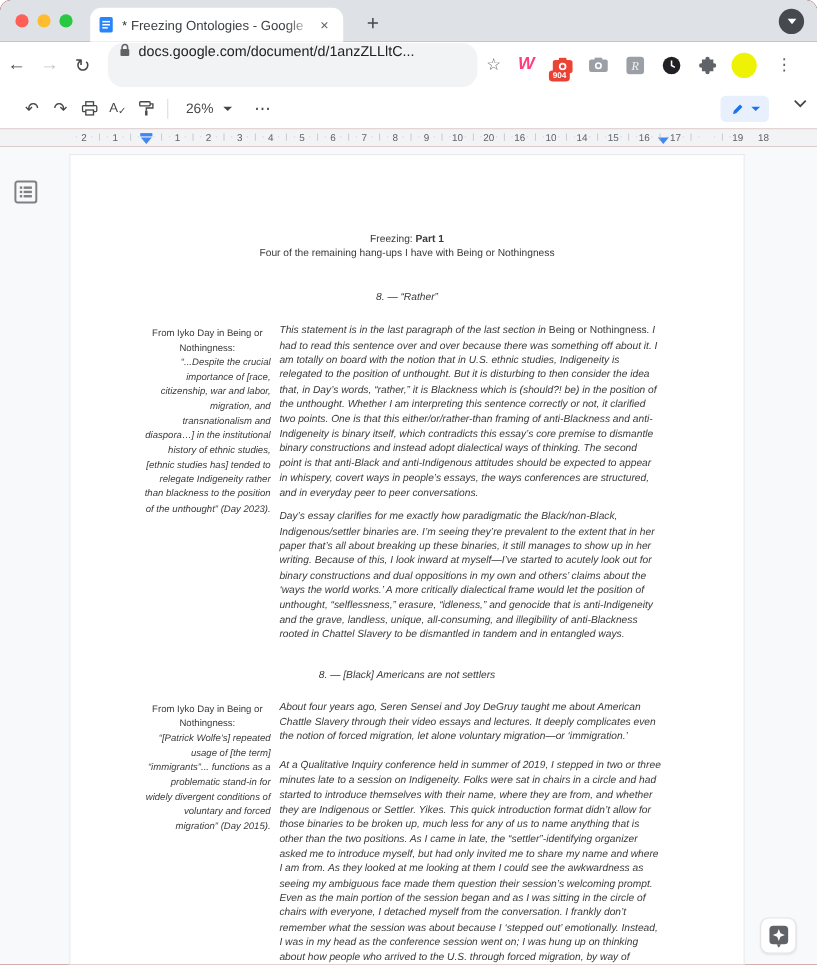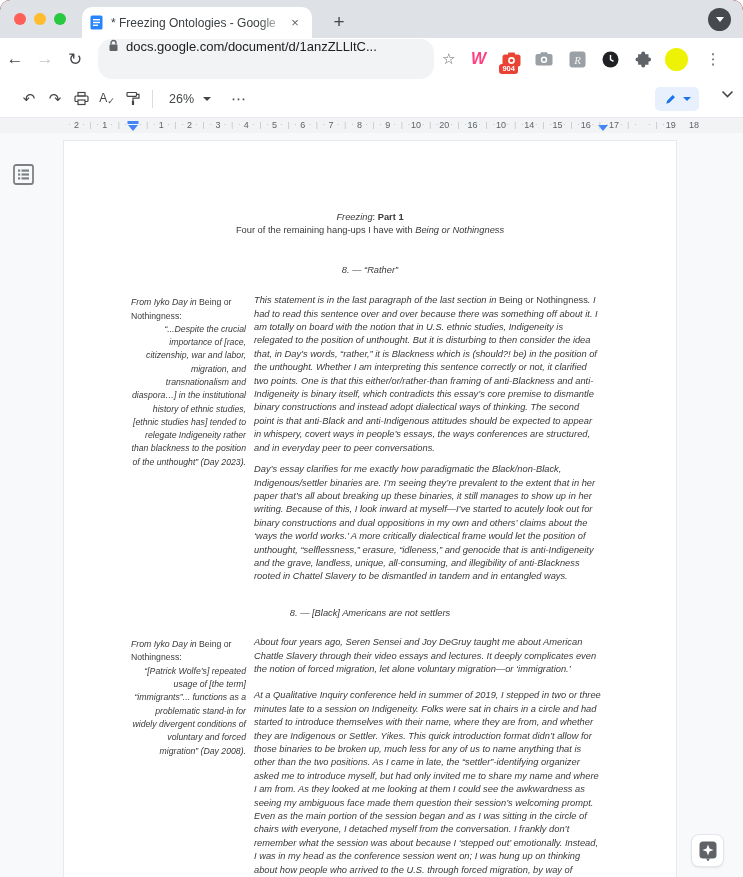--- a/index.html
+++ b/index.html
@@ -53,28 +53,28 @@
   .ruler{position:absolute;left:0;top:117px;width:743px;height:16px;background:#f1f3f4;border-top:1px solid #e8eaed;}
   .rm{position:absolute;transform:translateX(-50%);font-size:9px;color:#5f6368;top:2px;font-family:"Liberation Sans",sans-serif;}
   .rm.tick{color:#b4b8bd;font-size:7px;top:3px;}
   .imarker{position:absolute;width:0;height:0;border-left:5px solid transparent;border-right:5px solid transparent;border-top:6px solid #4285f4;top:7px;transform:translateX(-50%);}
   .ibar{position:absolute;width:11px;height:3px;background:#4285f4;top:3px;transform:translateX(-50%);}
   
   .docarea{position:absolute;left:0;top:133px;width:743px;height:744px;background:#f8f9fa;overflow:hidden;}
   .outline-btn{position:absolute;left:12px;top:30px;}
   .page{position:absolute;left:63px;top:7px;width:614px;height:760px;background:#fff;border:1px solid #e7e9ec;border-bottom:none;}
   .doc-content{position:relative;width:100%;height:100%;font-size:9.3px;line-height:13.4px;color:#3a3a3a;}
-  .ital{font-style:italic;}
+  .ital{}
   .doc-title{margin-top:70px;text-align:center;}
   .doc-sub{text-align:center;}
   .h-num{margin-top:26px;text-align:center;font-style:italic;}
   .h-num2{margin-top:23px;text-align:center;font-style:italic;}
   .row{position:relative;}
   .mnote{position:absolute;left:67px;top:2px;width:115px;font-size:8.7px;line-height:13.3px;}
-  .mnote .intro{text-align:left;}
+  .mnote .intro{text-align:center;}
   .mnote .quote{text-align:right;font-style:italic;}
   .bodycol{margin-left:190px;width:347px;}
   .para{font-style:italic;margin:0 0 8px 0;}
   .para:first-child{margin-top:0;}
   .upright{font-style:normal;}
   .p-top{margin-top:17px;}
   .p-top2{margin-top:16px;}
   
   .explore{position:absolute;right:19px;bottom:10px;width:33px;height:33px;background:#fff;border:1px solid #e3e5e8;
            border-radius:8px;box-shadow:0 1px 2px rgba(0,0,0,.08);display:flex;align-items:center;justify-content:center;}
@@ -326,21 +326,21 @@
             <p class="para"><span>This statement is in the last paragraph of the last section in </span><span class="upright">Being or Nothingness</span><span>. I had to read this sentence over and over because there was something off about it. I am totally on board with the notion that in U.S. ethnic studies, Indigeneity is relegated to the position of unthought. But it is disturbing to then consider the idea that, in Day’s words, “rather,” it is Blackness which is (should?! be) in the position of the unthought. Whether I am interpreting this sentence correctly or not, it clarified two points. One is that this either/or/rather-than framing of anti-Blackness and anti-Indigeneity is binary itself, which contradicts this essay’s core premise to dismantle binary constructions and instead adopt dialectical ways of thinking. The second point is that anti-Black and anti-Indigenous attitudes should be expected to appear in whispery, covert ways in people’s essays, the ways conferences are structured, and in everyday peer to peer conversations.</span></p>
             <p class="para">Day’s essay clarifies for me exactly how paradigmatic the Black/non-Black, Indigenous/settler binaries are. I’m seeing they’re prevalent to the extent that in her paper that’s all about breaking up these binaries, it still manages to show up in her writing. Because of this, I look inward at myself—I’ve started to acutely look out for binary constructions and dual oppositions in my own and others’ claims about the ‘ways the world works.’ A more critically dialectical frame would let the position of unthought, “selflessness,” erasure, “idleness,” and genocide that is anti-Indigeneity and the grave, landless, unique, all-consuming, and illegibility of anti-Blackness rooted in Chattel Slavery to be dismantled in tandem and in entangled ways.</p>
           </div>
         </div>
 
         <div class="h-num2">8. — [Black] Americans are not settlers</div>
 
         <div class="row p-top2">
           <div class="mnote">
             <div class="intro"><span class="ital">From Iyko Day in </span><span class="upright">Being or Nothingness:</span></div>
-            <div class="quote">“[Patrick Wolfe’s] repeated usage of [the term] “immigrants”... functions as a problematic stand-in for widely divergent conditions of voluntary and forced migration” (Day 2008).</div>
+            <div class="quote">“[Patrick Wolfe’s] repeated usage of [the term] “immigrants”... functions as a problematic stand-in for widely divergent conditions of voluntary and forced migration” (Day 2015).</div>
           </div>
           <div class="bodycol">
             <p class="para">About four years ago, Seren Sensei and Joy DeGruy taught me about American Chattle Slavery through their video essays and lectures. It deeply complicates even the notion of forced migration, let alone voluntary migration—or ‘immigration.’</p>
             <p class="para" style="margin-top:13px">At a Qualitative Inquiry conference held in summer of 2019, I stepped in two or three minutes late to a session on Indigeneity. Folks were sat in chairs in a circle and had started to introduce themselves with their name, where they are from, and whether they are Indigenous or Settler. Yikes. This quick introduction format didn’t allow for those binaries to be broken up, much less for any of us to name anything that is other than the two positions. As I came in late, the “settler”-identifying organizer asked me to introduce myself, but had only invited me to share my name and where I am from. As they looked at me looking at them I could see the awkwardness as seeing my ambiguous face made them question their session’s welcoming prompt. Even as the main portion of the session began and as I was sitting in the circle of chairs with everyone, I detached myself from the conversation. I frankly don’t remember what the session was about because I ‘stepped out’ emotionally. Instead, I was in my head as the conference session went on; I was hung up on thinking about how people who arrived to the U.S. through forced migration, by way of American Chattle Slavery, and</p>
           </div>
         </div>
 
       </div>
     </div>
 

